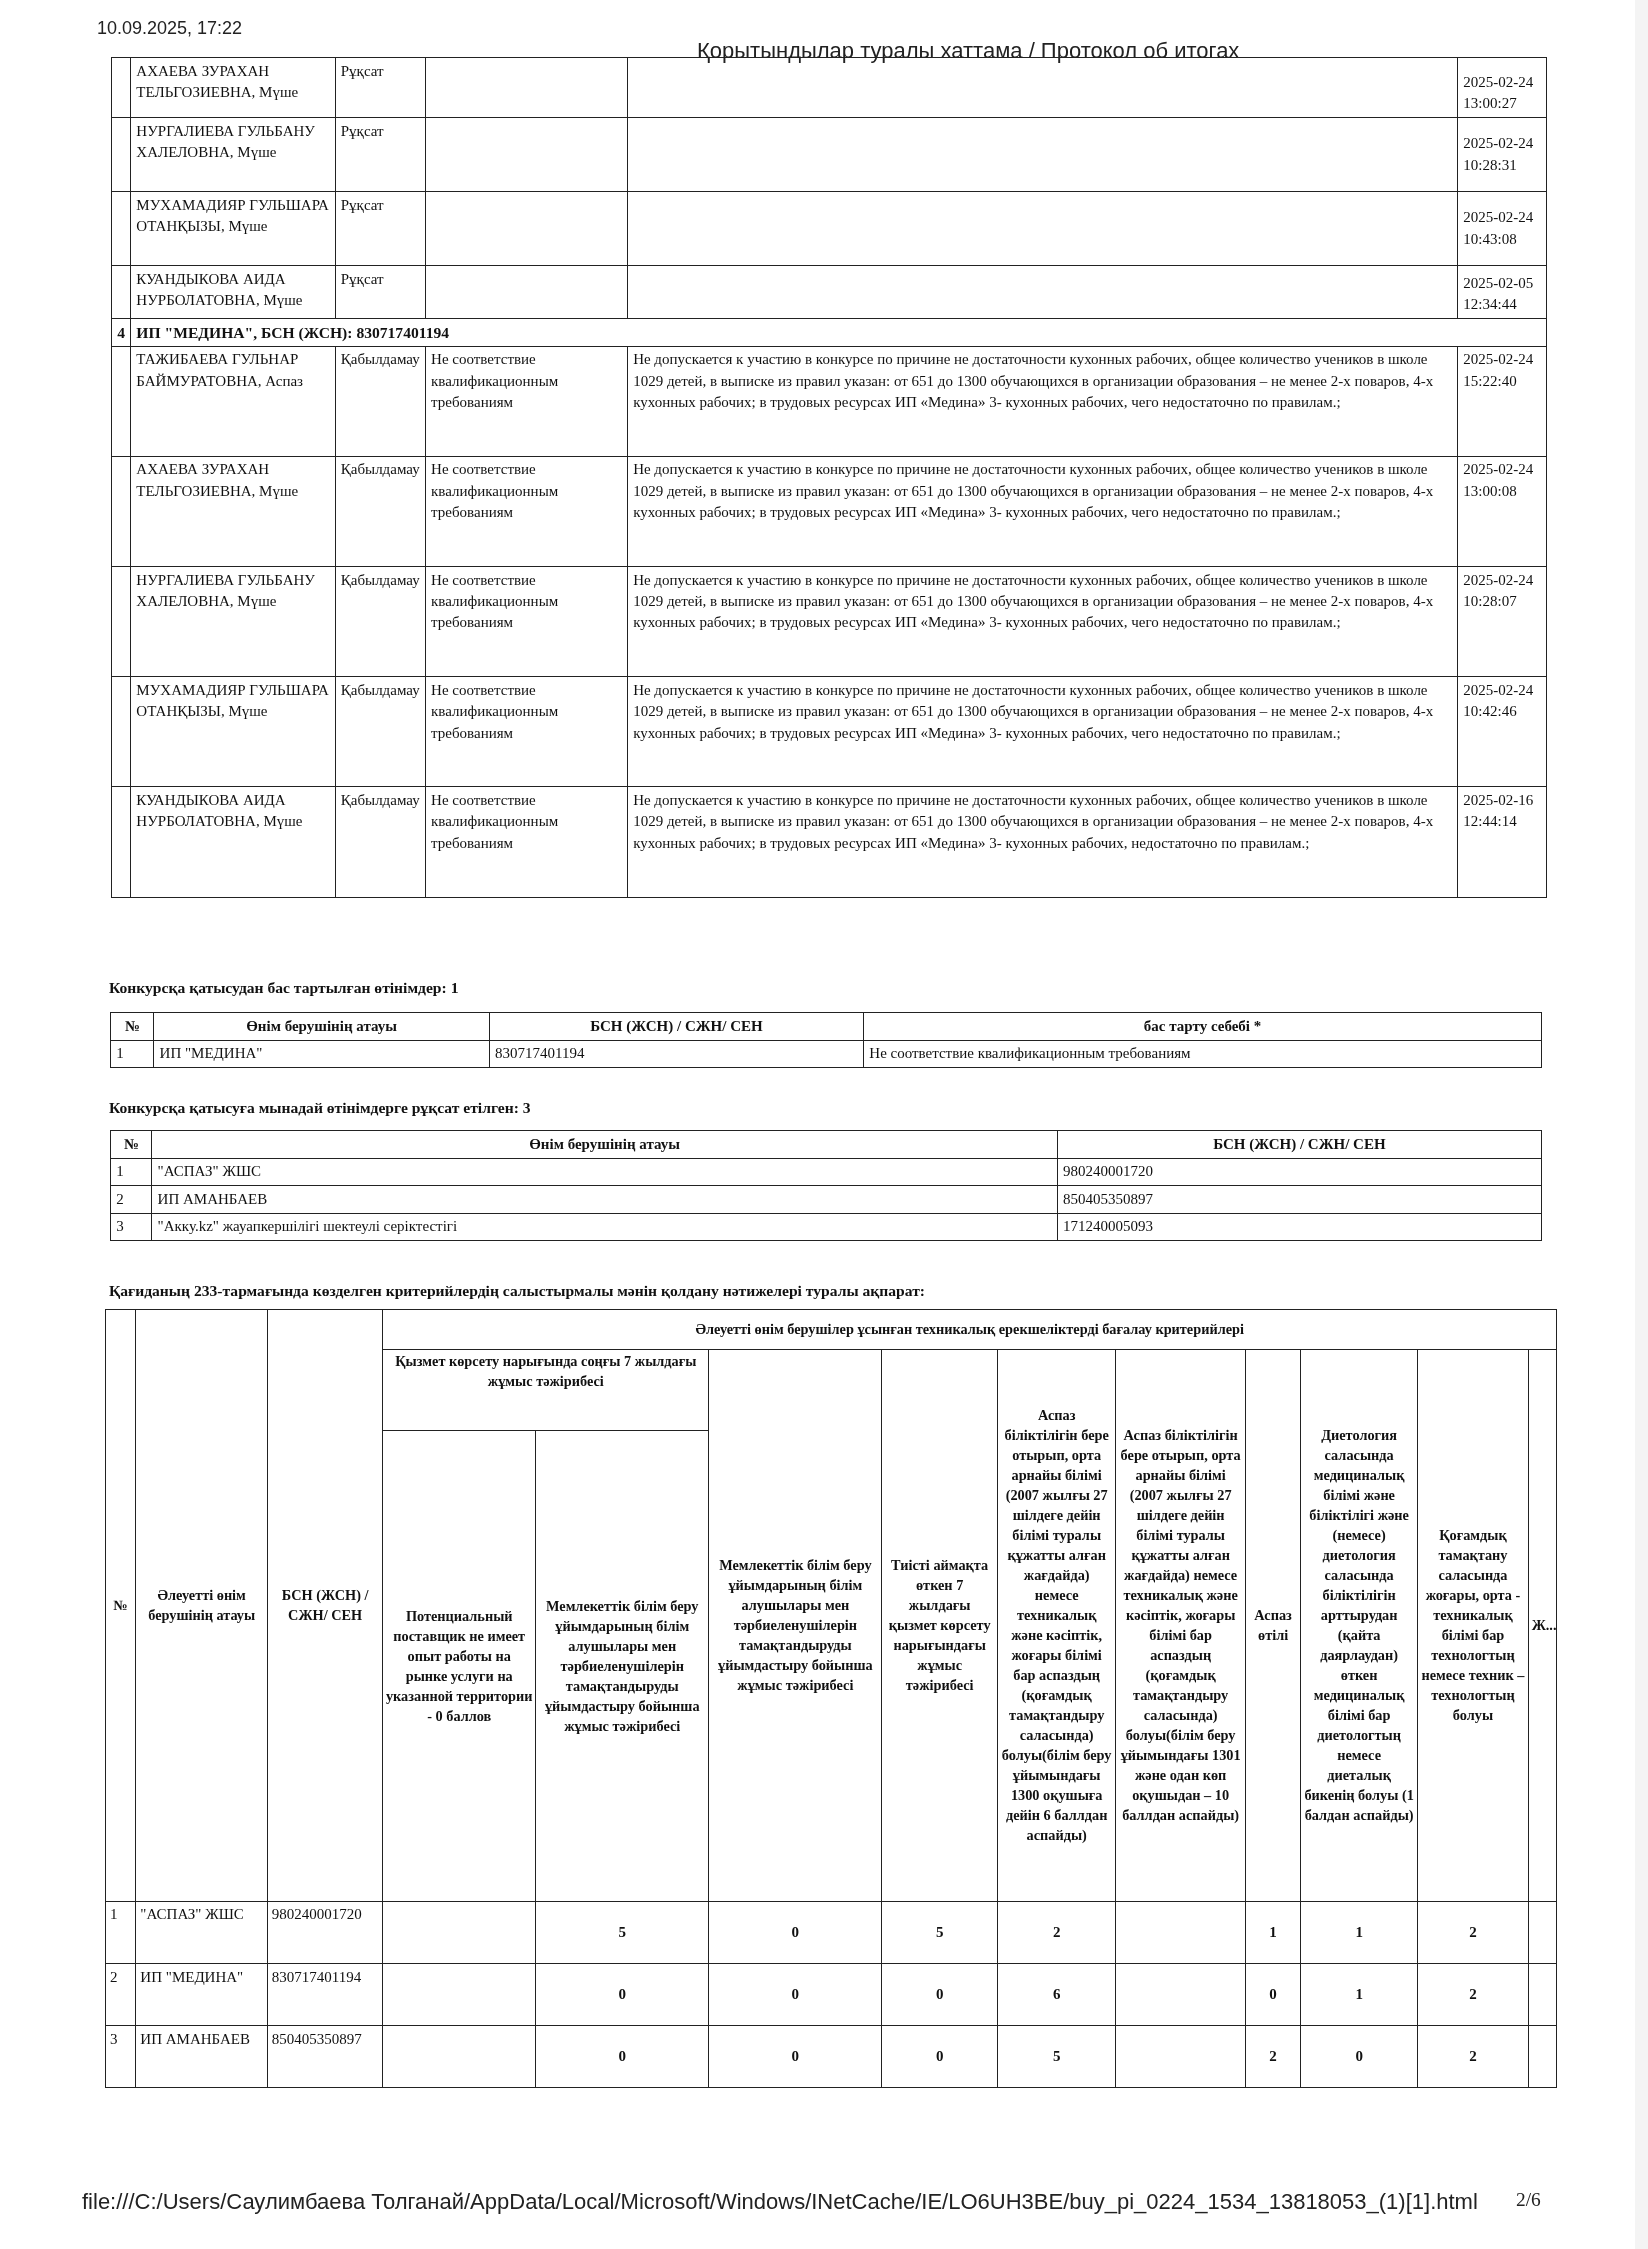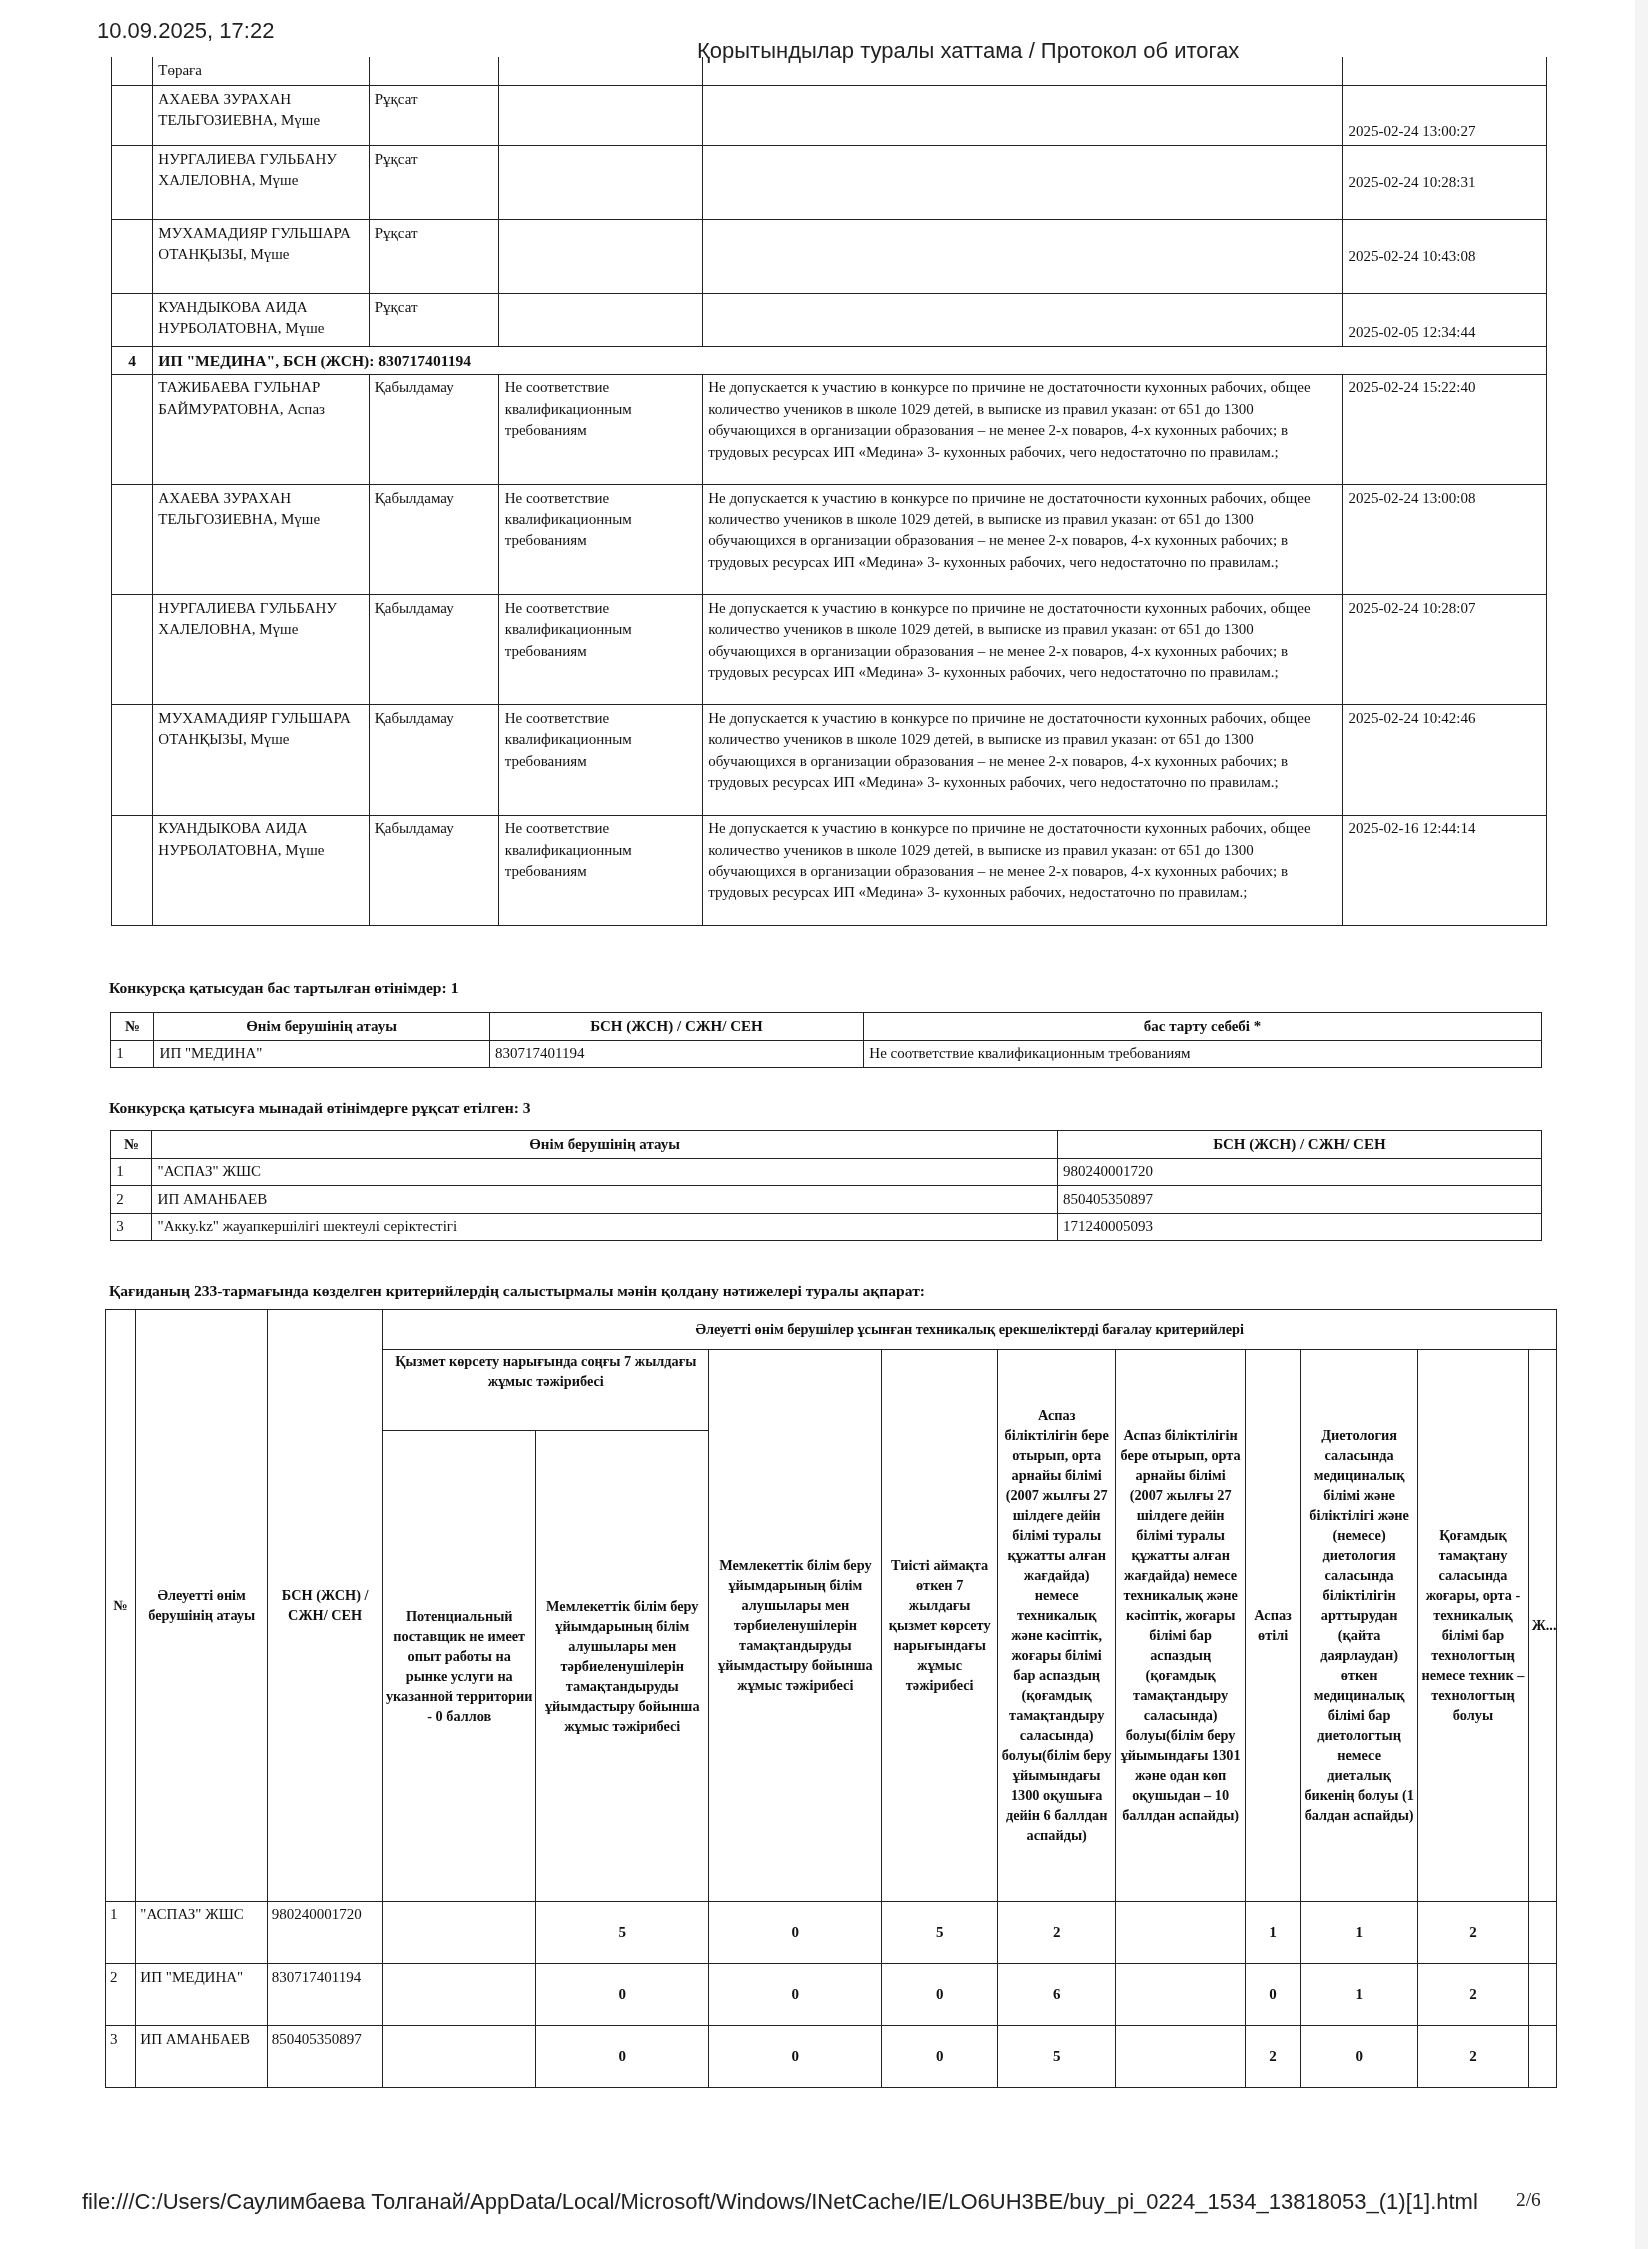--- a/index.html
+++ b/index.html
@@ -2,21 +2,21 @@
 <html style="font-size:10.4px"><head>
   <meta charset="utf-8">
   <style>
     html, body { margin: 0; padding: 0; background: #ffffff; }
     body {
       width: 1649px; height: 2250px; position: relative; overflow: hidden;
       font-family: "Liberation Serif", serif; color: #111;
     }
     .hdr-date {
       position: absolute; left: 97px; top: 18px;
-      font-family: "Liberation Sans", sans-serif; font-size: 22px; color: #222;
+      font-family: "Liberation Sans", sans-serif; font-size: 18px; color: #222;
     }
     .hdr-title {
       position: absolute; left: 697px; top: 38px;
       font-family: "Liberation Sans", sans-serif; font-size: 22px; color: #222;
     }
     table { border-collapse: collapse; position: absolute; }
     td, th { border: 1.3px solid #222; vertical-align: top; padding: 2.6px 5.2px; font-size: 15px; line-height: 21.4px; }
     th { font-weight: bold; text-align: center; }
 
     
@@ -58,28 +58,20 @@
 </head>
 <body>
 
 <div class="scan-edge"></div>
 
 <div class="hdr-date">10.09.2025, 17:22</div>
 <div class="hdr-title">Қорытындылар туралы хаттама / Протокол об итогах</div>
 
 <table id="votes">
   <tbody>
-    <tr class="top-cut">
-      <td class="c-num"></td>
-      <td class="c-name">Төраға</td>
-      <td class="c-dec"></td>
-      <td class="c-reason"></td>
-      <td class="c-expl"></td>
-      <td class="c-time"></td>
-    </tr>
     <tr style="height:60px">
       <td></td>
       <td>АХАЕВА ЗУРАХАН ТЕЛЬГОЗИЕВНА, Мүше</td>
       <td>Рұқсат</td>
       <td></td>
       <td></td>
       <td style="vertical-align:bottom">2025-02-24 13:00:27</td>
     </tr>
     <tr style="height:74px">
       <td></td>

